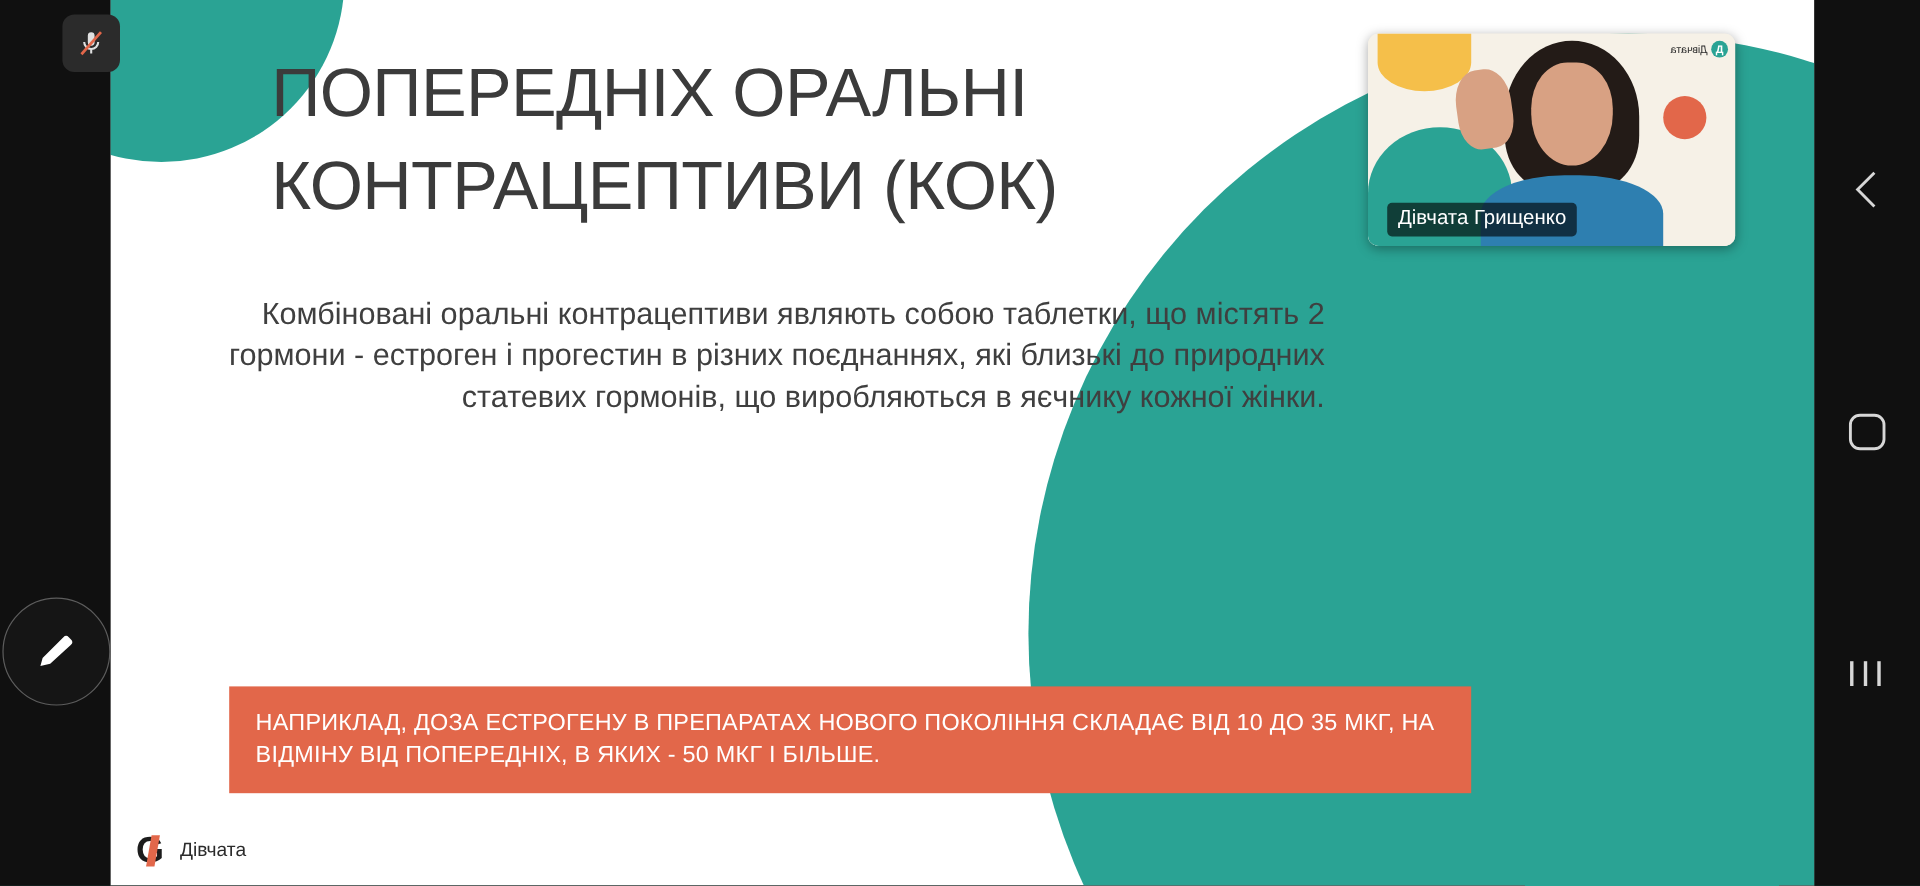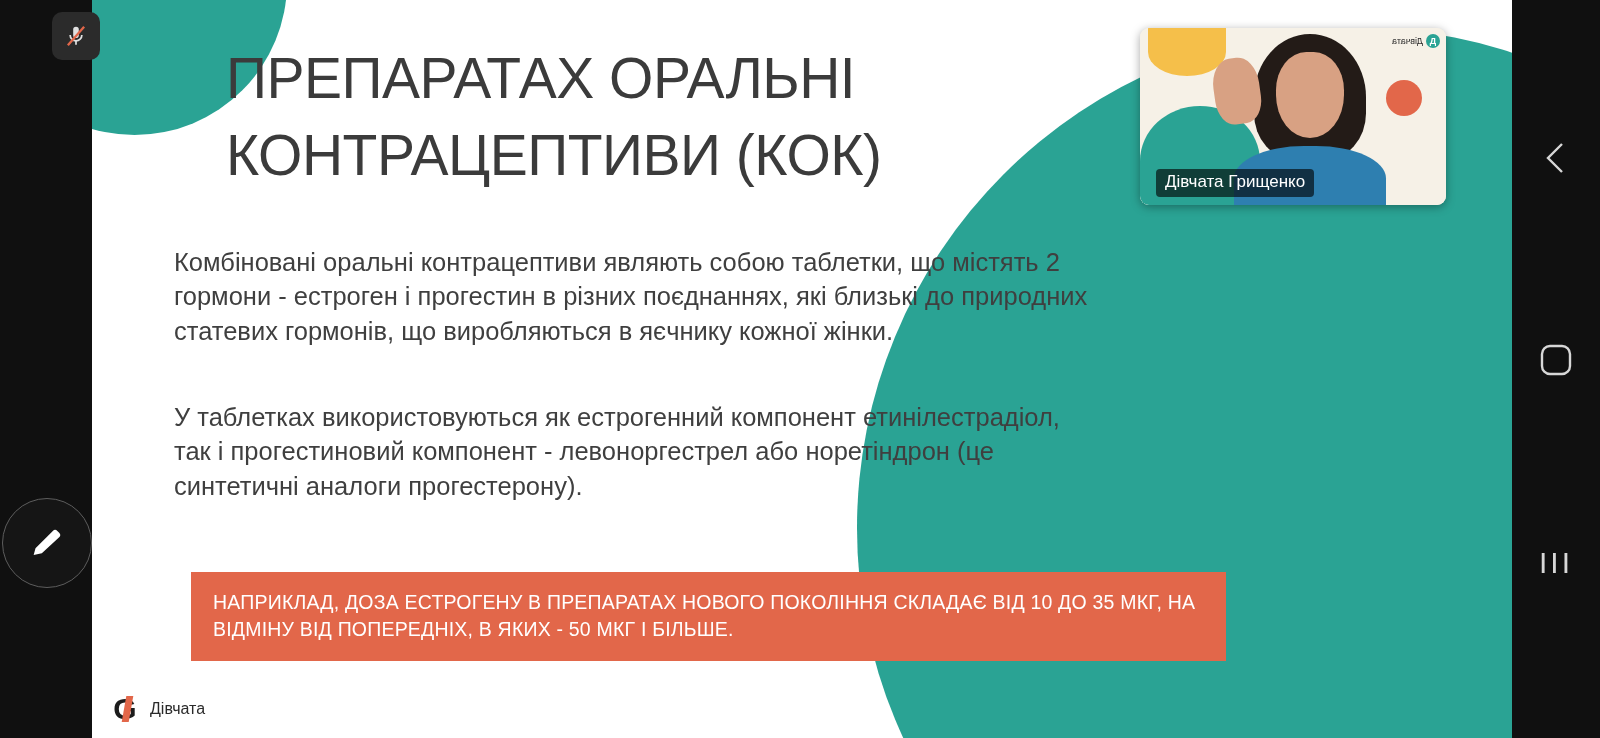--- a/index.html
+++ b/index.html
@@ -110,21 +110,21 @@
     letter-spacing: -0.5px;
   }
 
   .para {
     position: absolute;
     color: #3f3f3f;
     font-size: 25.5px;
     line-height: 1.35;
     font-weight: 400;
   }
-  #para-1 { left: 82px; top: 245px; width: 930px; }
+  #para-1 { left: 82px; top: 245px; width: 930px; text-align: right; }
   #para-2 { left: 82px; top: 400px; width: 900px; }
 
   #callout {
     position: absolute;
     left: 80px; top: 572px;
     width: 1035px;
     padding: 17px 22px 19px 22px;
     box-sizing: border-box;
     background: #e2674a;
     color: #ffffff;
@@ -273,24 +273,23 @@
 </style>
 </head>
 <body>
 
 <div id="screen">
 
   <div id="slide">
     <div id="teal-blob-top"></div>
     <div id="teal-blob-right"></div>
 
-    <div id="slide-title">ПРЕПАРАТАХ ОРАЛЬНІ КОНТРАЦЕПТИВИ (КОК)</div>
+    <div id="slide-title">ПОПЕРЕДНІХ ОРАЛЬНІ КОНТРАЦЕПТИВИ (КОК)</div>
 
     <div class="para" id="para-1">Комбіновані оральні контрацептиви являють собою таблетки, що містять 2 гормони - естроген і прогестин в різних поєднаннях, які близькі до природних статевих гормонів, що виробляються в яєчнику кожної жінки.</div>
-    <div class="para" id="para-2">У таблетках використовуються як естрогенний компонент етинілестрадіол, так і прогестиновий компонент - левоноргестрел або норетіндрон (це синтетичні аналоги прогестерону).</div>
 
     <div id="callout">НАПРИКЛАД, ДОЗА ЕСТРОГЕНУ В ПРЕПАРАТАХ НОВОГО ПОКОЛІННЯ СКЛАДАЄ ВІД 10 ДО 35 МКГ, НА ВІДМІНУ ВІД ПОПЕРЕДНІХ, В ЯКИХ - 50 МКГ І БІЛЬШЕ.</div>
 
     <div id="brand">
       <div id="brand-mark">
         <span id="brand-g">G</span>
         <span id="brand-accent"></span>
       </div>
       <span id="brand-label">Дівчата</span>
     </div>

